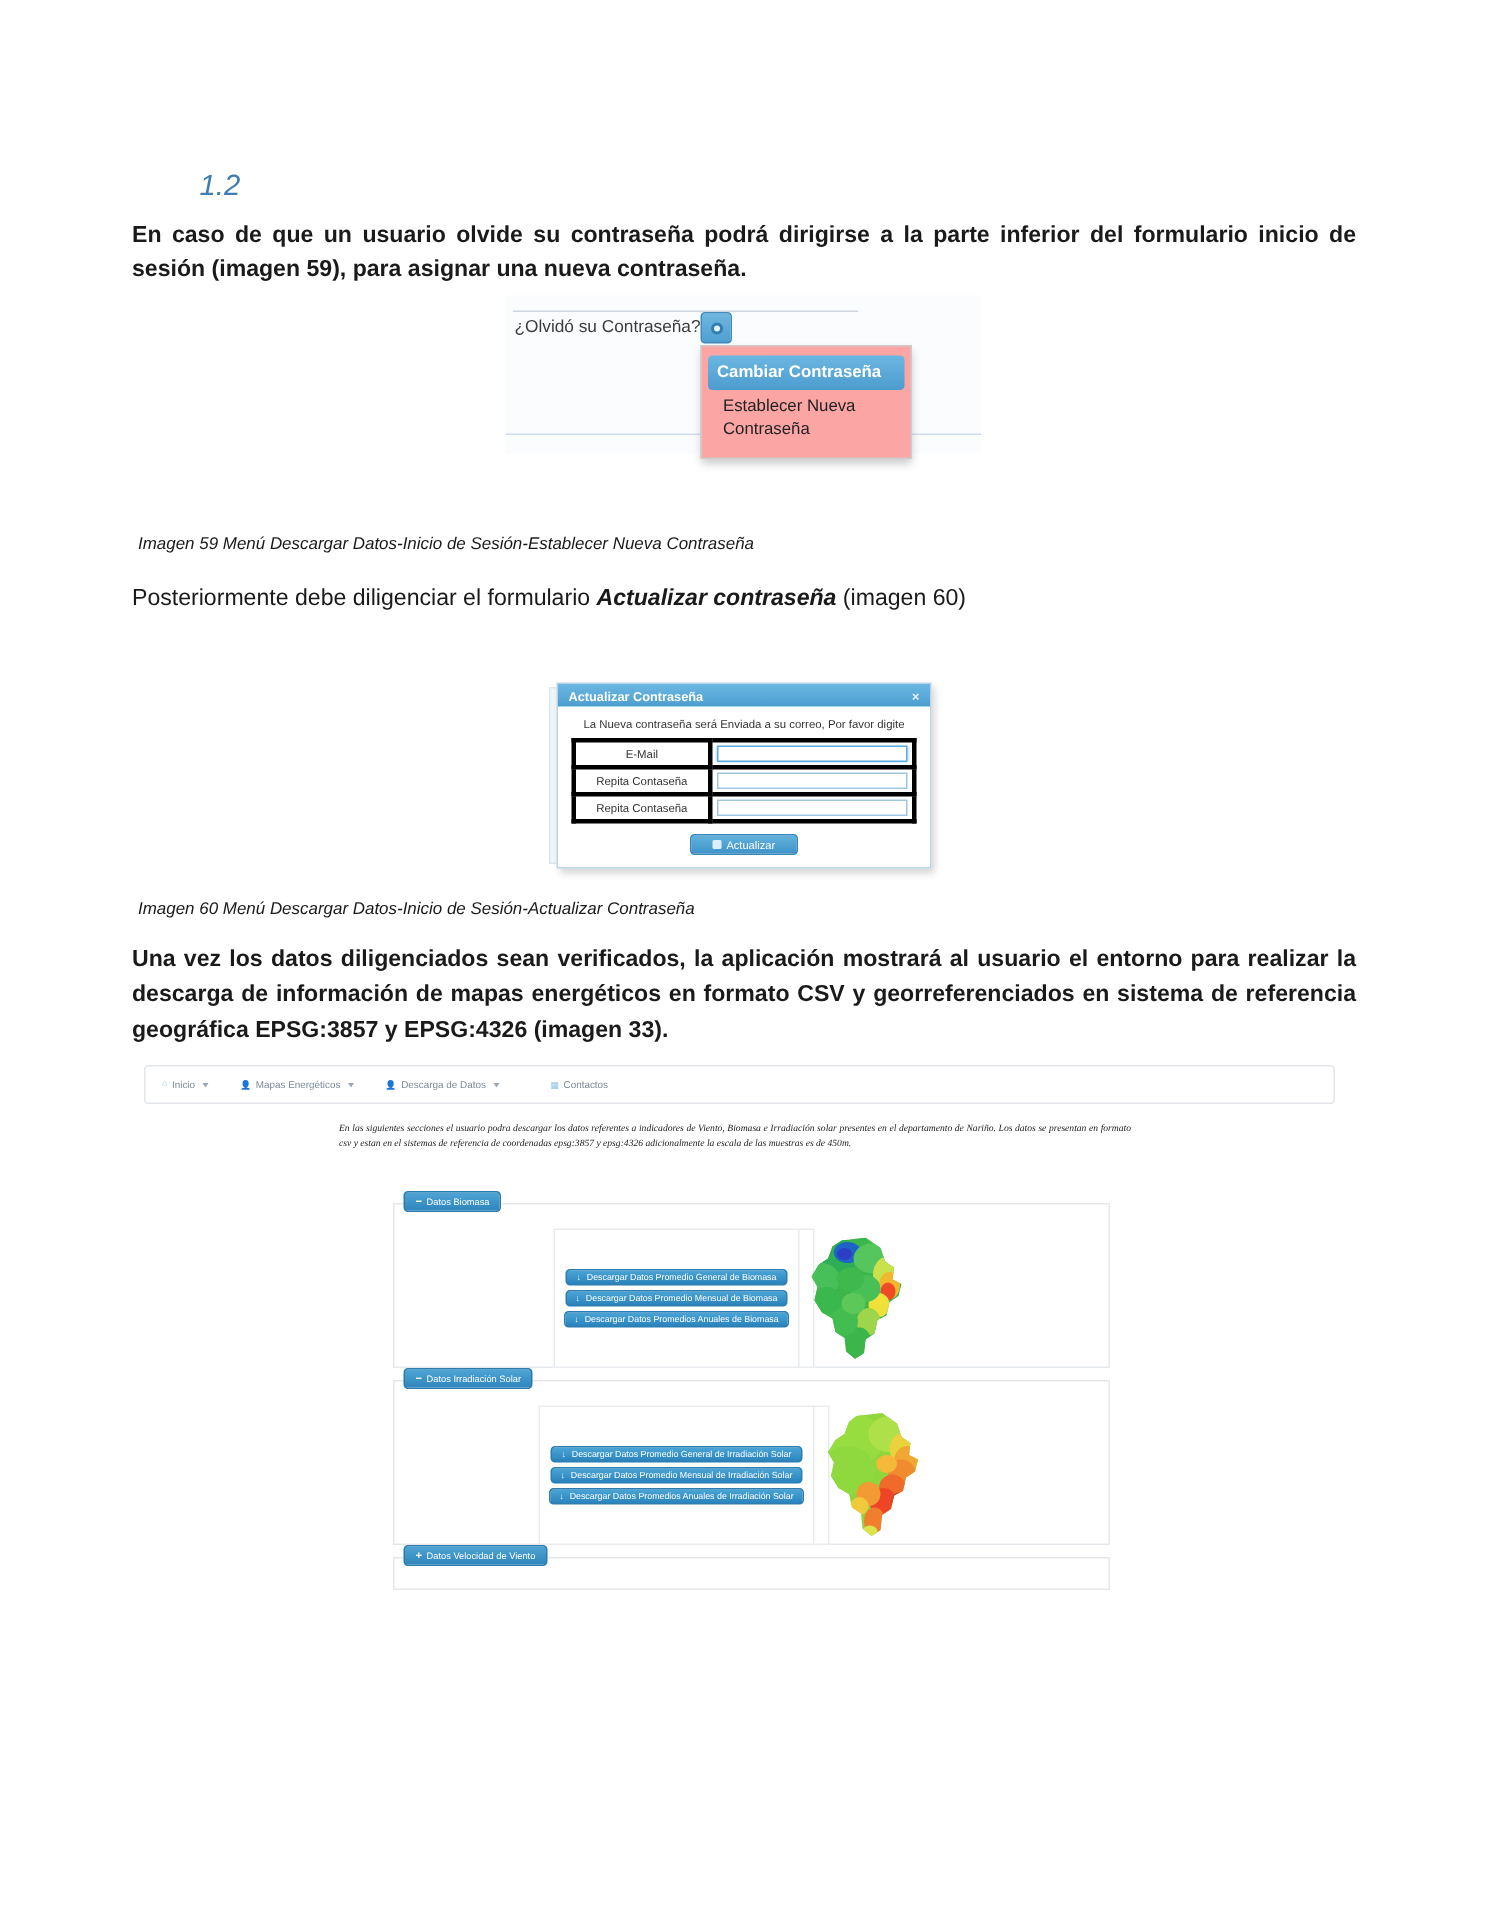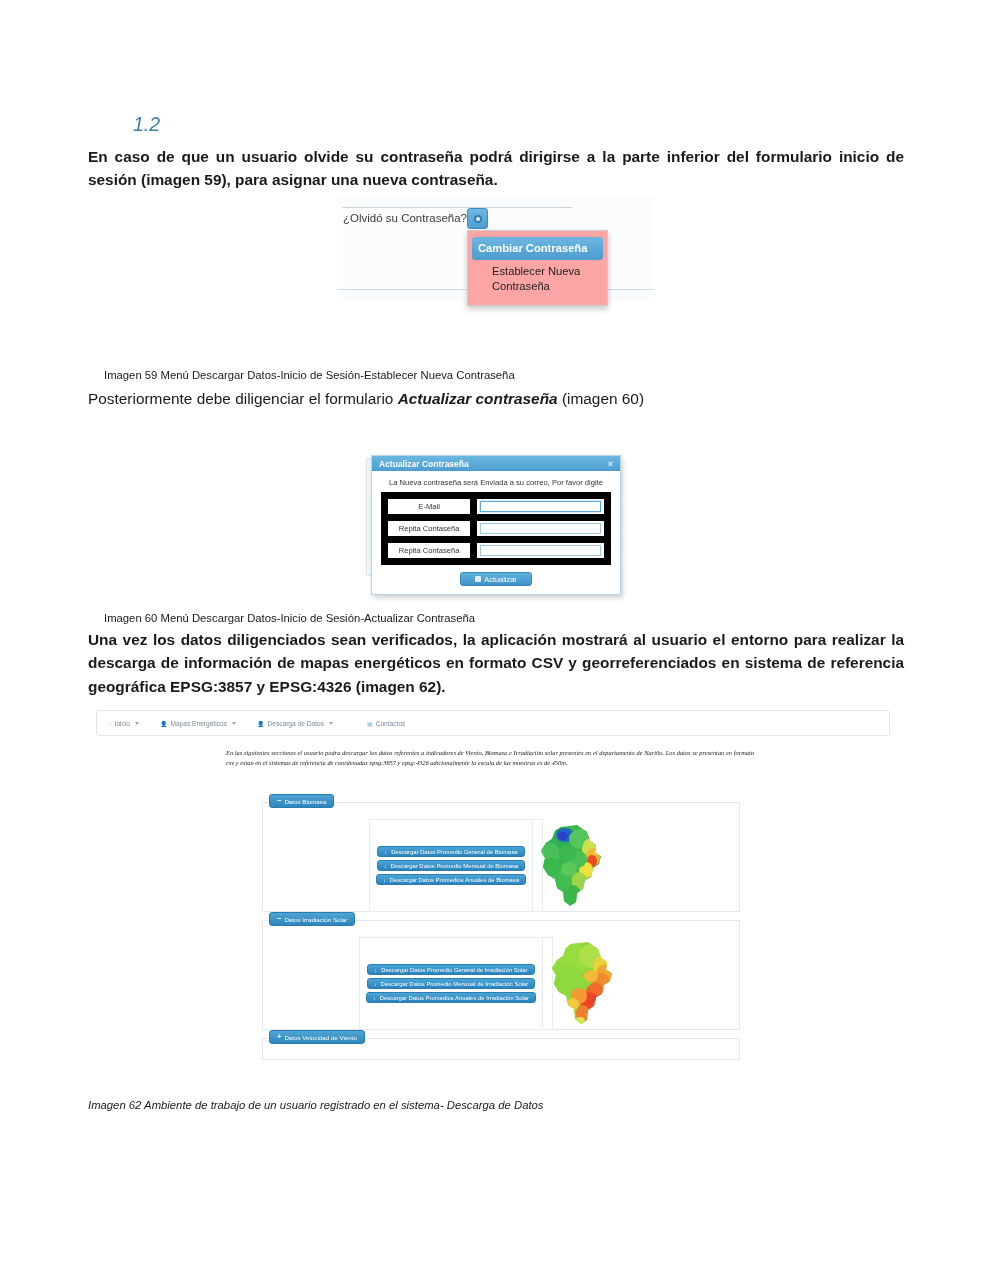--- a/index.html
+++ b/index.html
@@ -27,22 +27,22 @@
   .h2 .txt { color:#3e7cb1; }
 
   .para {
     font-size:15.4px; line-height:1.52; color:#1a1a1a;
     text-align: justify; margin:0;
   }
   .para.just { text-align: justify; text-justify: inter-word; font-weight: bold; }
   .para b { font-weight:bold; font-style:italic; }
 
   .caption {
-    font-size:11.3px; color:#1a1a1a;
-    margin:16px;
+    font-size:11.3px; font-style:italic; color:#1a1a1a;
+    margin:4px;
   }
 
   
   .fig59 {
     position:absolute; left:337px; top:197px;
     width:317px; height:105px;
     background:#fafcfe;
     text-decoration:underline;
   }
   .fig59 .hr-top {
@@ -69,21 +69,21 @@
     background:#e9f4fb; border:2px solid #2f7fb3;
   }
   .dropdown {
     position:absolute; left:130px; top:33px;
     width:141px; background:#fca5a5;
     border:1px solid #cccccc;
     box-shadow: 0 3px 6px rgba(0,0,0,.22);
     padding:6px 0 8px 0;
   }
   .dropdown .item {
-    font-size:11.2px; color:#222; padding:4px 24px; line-height:1.32;
+    font-size:11.2px; color:#222; padding:4px 14px; line-height:1.32;
   }
   .dropdown .item.active {
     background: linear-gradient(#6cb6e1,#4c9ccf);
     color:#ffffff; font-weight:bold; margin:0 4px; border-radius:3px;
     padding:4px 6px;
   }
 
   
   .fig60 {
     position:absolute; left:366px; top:455px;
@@ -103,21 +103,21 @@
     color:#ffffff; font-size:8.5px; font-weight:bold;
     padding:3px 7px; display:flex; justify-content:space-between; align-items:center;
     height:15px;
   }
   .modal-head .x { font-size:8.5px; color:#eaf4fb; }
   .modal-body { padding:7px 9px 8px 9px; }
   .modal-note {
     font-size:7.6px; color:#333; text-align:center; margin-bottom:5px;
   }
   table.fm { border-collapse:collapse; width:100%; }
-  table.fm td { border:7px solid #000000; padding:0; height:15px; }
+  table.fm td { border:3px solid #000000; padding:0; height:15px; }
   table.fm td.lbl {
     width:40%; font-size:7.6px; color:#333; text-align:center;
   }
   table.fm td.inp { padding:2px 3px; }
   .ipt {
     width:100%; height:11px; background:#ffffff;
     border:1px solid #9ec6e0; display:block;
   }
   .ipt.focus { border-color:#5aaade; box-shadow:0 0 2px rgba(90,170,222,.7); }
   .btn-actualizar {
@@ -274,21 +274,21 @@
         <div class="btn-actualizar">
           <span class="sq"></span>
           <span>Actualizar</span>
         </div>
       </div>
     </div>
   </div>
 
   <p class="caption" style="position:absolute;left:88px;top:596px;">Imagen 60 Menú Descargar Datos-Inicio de Sesión-Actualizar Contraseña</p>
 
-  <p class="para just" style="position:absolute;left:88px;top:628px;width:816px;">Una vez los datos diligenciados sean verificados, la aplicación mostrará al usuario el entorno para realizar la descarga de información de mapas energéticos en formato CSV y georreferenciados en sistema de referencia geográfica EPSG:3857 y EPSG:4326 (imagen 62).</p>
+  <p class="para just" style="position:absolute;left:88px;top:628px;width:816px;">Una vez los datos diligenciados sean verificados, la aplicación mostrará al usuario el entorno para realizar la descarga de información de mapas energéticos en formato CSV y georreferenciados en sistema de referencia geográfica EPSG:3857 y EPSG:4326 (imagen 33).</p>
 
   <div class="fig62">
 
     <div class="navbar">
       <div class="navitem ni-1">
         <span class="gl">⌂</span>
         <span>Inicio</span>
         <span class="car"></span>
       </div>
       <div class="navitem ni-2">
@@ -415,15 +415,14 @@
 
     <div class="panel" style="left:166px;top:328px;width:478px;height:22px;">
       <div class="panel-tag">
         <span class="sgn">+</span>
         <span>Datos Velocidad de Viento</span>
       </div>
     </div>
 
   </div>
 
-  <p class="fig62-cap">Imagen 62 Ambiente de trabajo de un usuario registrado en el sistema- Descarga de Datos</p>
 
 </div>
 
 </body></html>

